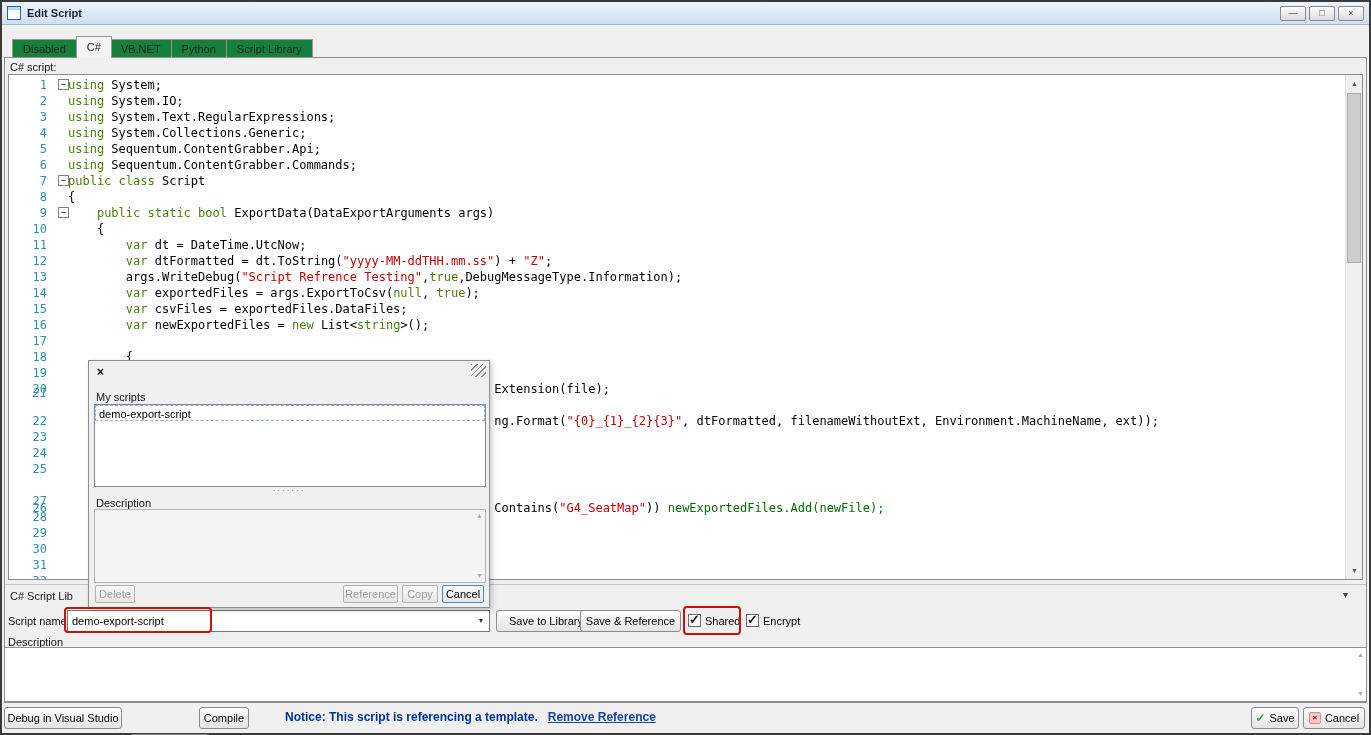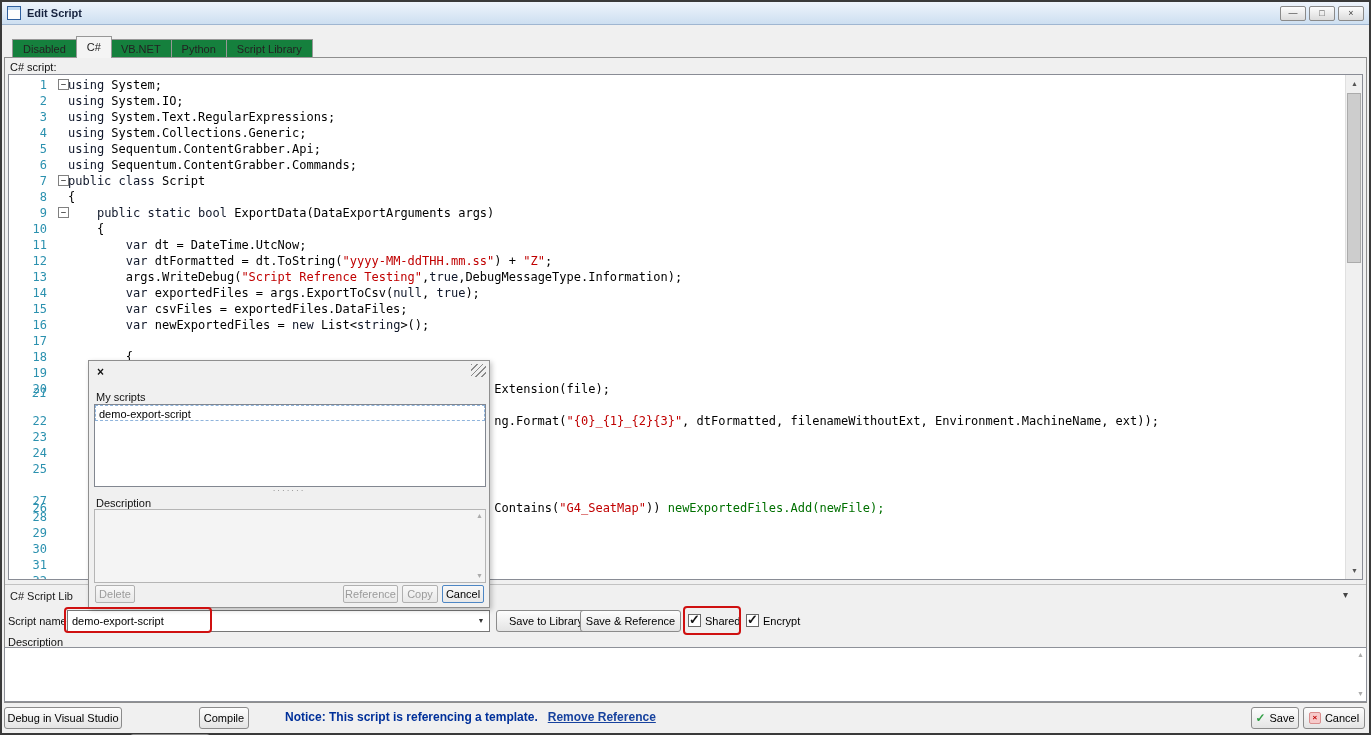--- a/index.html
+++ b/index.html
@@ -37,21 +37,21 @@
   #editor { position:absolute; left:8px; top:74px; width:1355px; height:506px;
     background:#fff; border:1px solid #898c95; overflow:hidden; z-index:1; }
   .codeline { position:absolute; left:0; right:18px; height:16px; line-height:16px; white-space:pre; }
   .lnum { position:absolute; left:0; width:38px; text-align:right; color:#2b91af;
     font-family:"DejaVu Sans Mono",monospace; font-size:12px; }
   .foldbox { position:absolute; left:49px; top:2px; width:11px; height:11px;
     border:1px solid #808080; background:#fff; font-size:9px; line-height:9px;
     text-align:center; color:#222; font-family:"DejaVu Sans Mono",monospace; }
   .codetext { position:absolute; left:59px; font-family:"DejaVu Sans Mono",monospace;
     font-size:12px; color:#000; white-space:pre; }
-  .seg-k { color:#0f172a;margin-top:17px; } .seg-s { color:#c00000; } .seg-p { color:#000; } .seg-g { color:#007000; }
+  .seg-k { color:#4d7c0f;margin-top:17px; } .seg-s { color:#c00000; } .seg-p { color:#000; } .seg-g { color:#007000; }
 
   
   #editor-vscroll { position:absolute; right:0; top:0; width:17px; height:100%;
     background:#f0f0f0; border-left:1px solid #e0e0e0; }
   .sb-arrow { position:absolute; left:0; width:17px; height:17px; font-size:7px;
     color:#555; text-align:center; line-height:17px; background:#f0f0f0; }
   #sb-up { top:0; } #sb-down { bottom:0; }
   #sb-thumb { position:absolute; left:1px; right:1px; top:18px; height:170px;
     background:#cdcdcd; border:1px solid #ababab; }
 

